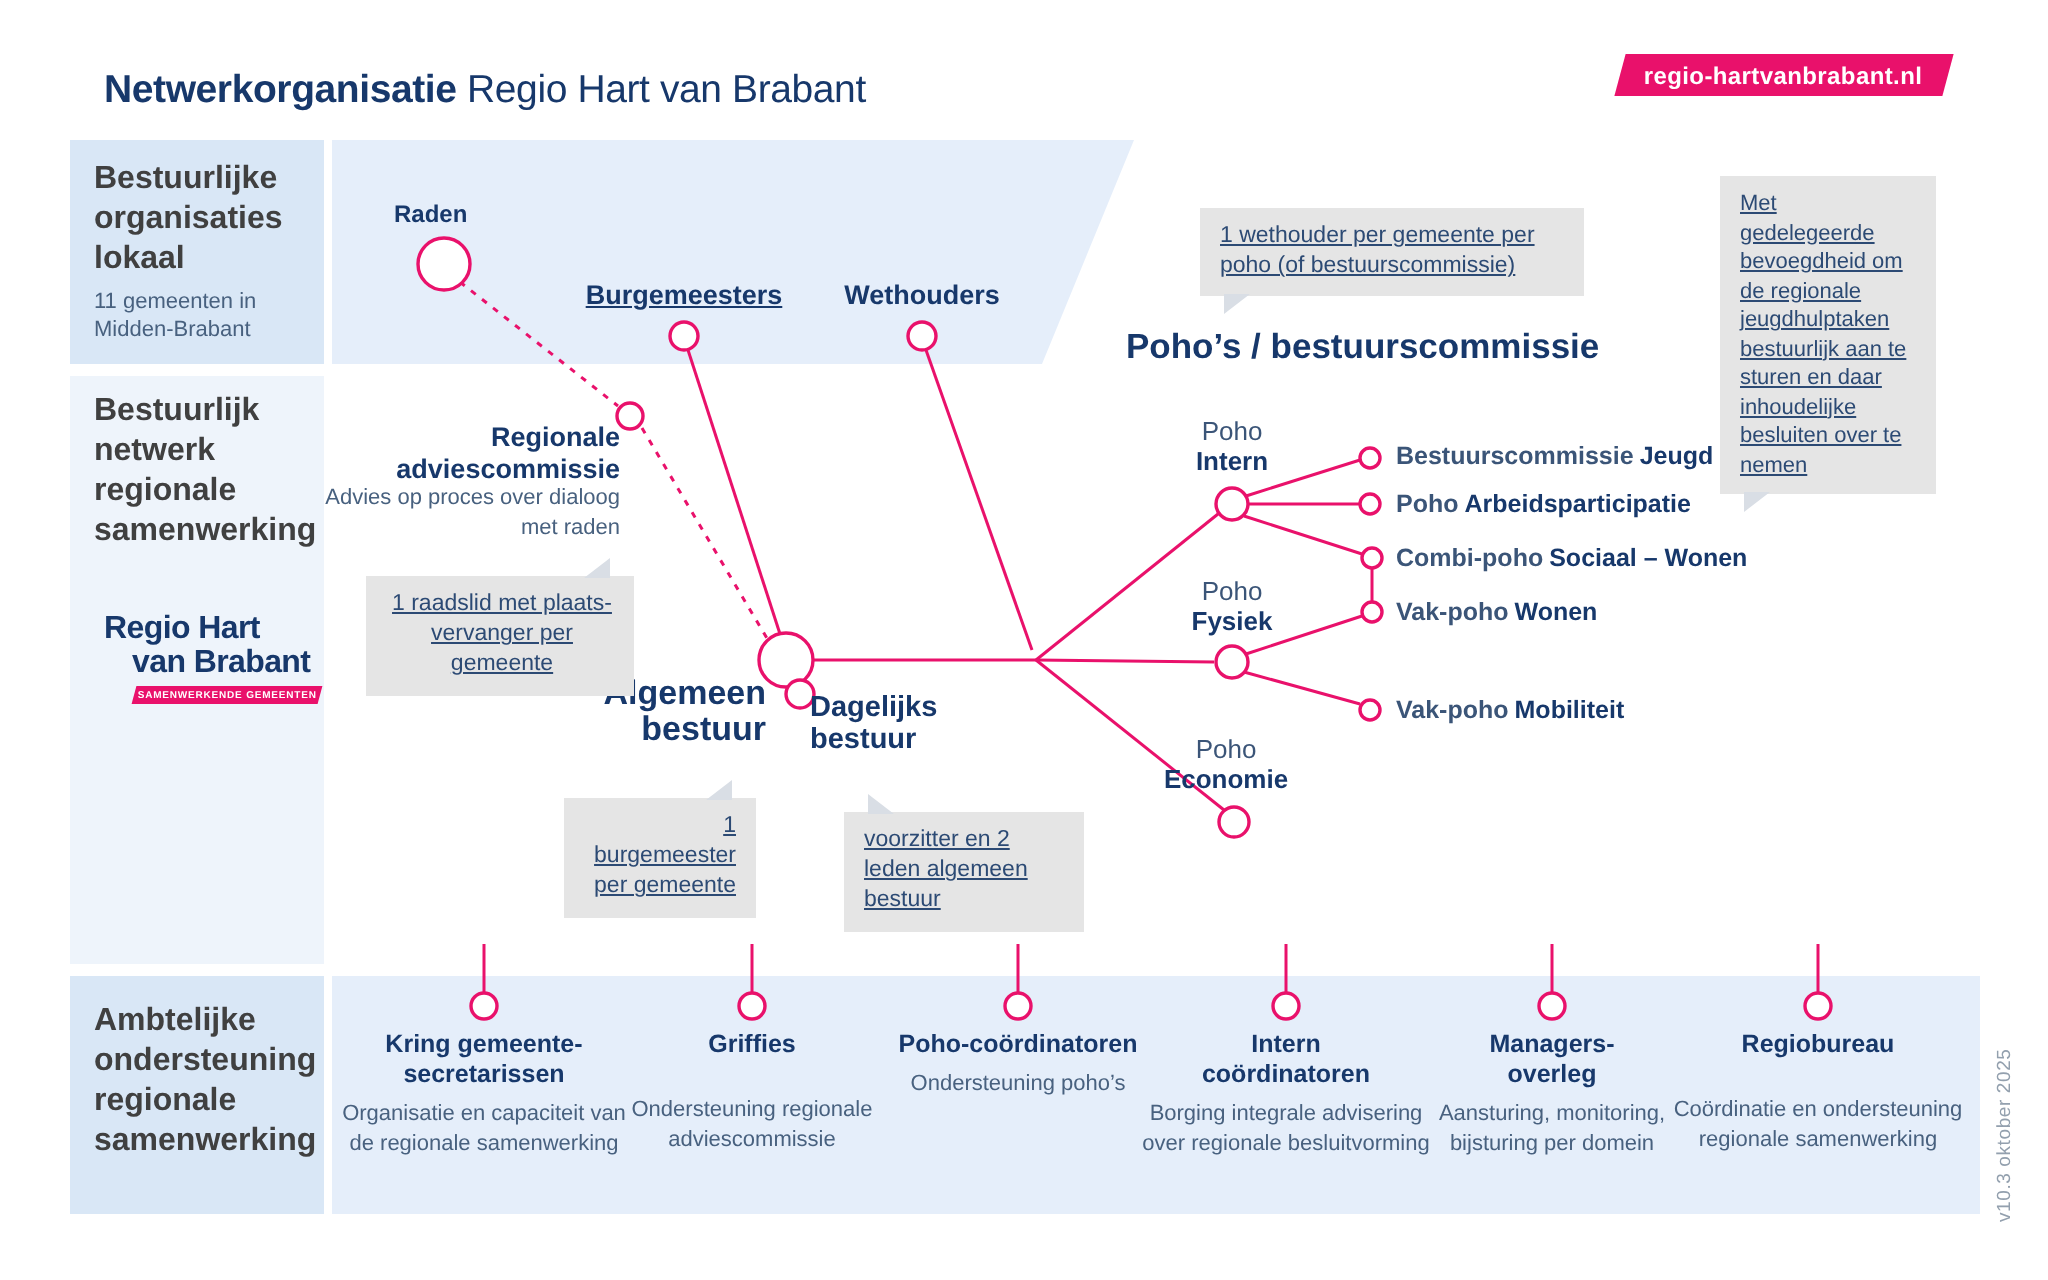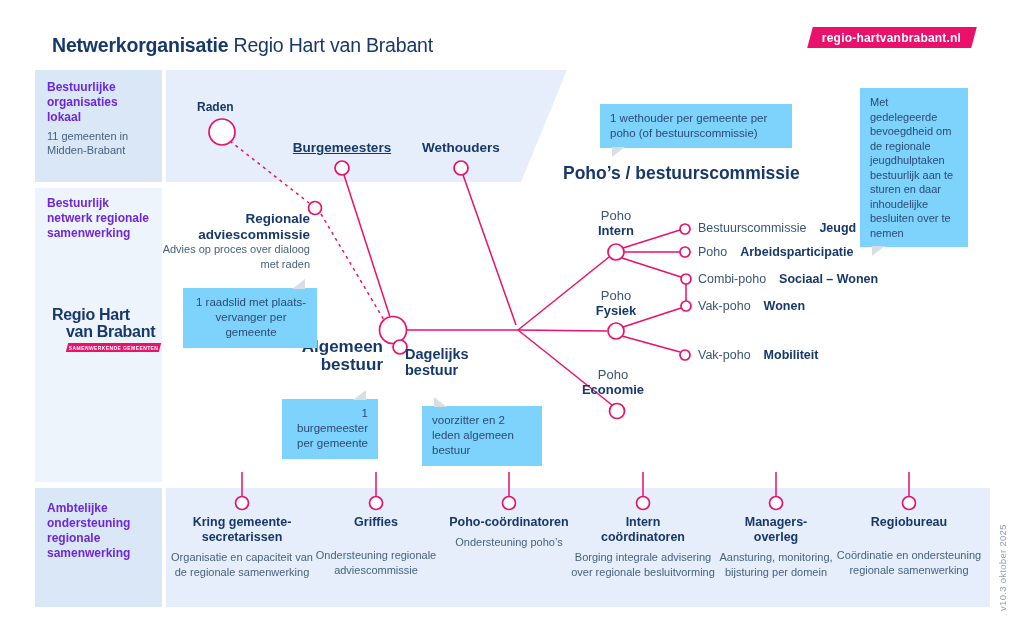--- a/index.html
+++ b/index.html
@@ -14,35 +14,35 @@
   .band-row2-side{left:35px;top:188px;width:127px;height:294px;background:#eef4fb;}
   .band-row3-side{left:35px;top:488px;width:127px;height:119px;background:#d9e7f6;}
   .band-row3-main{left:166px;top:488px;width:824px;height:119px;background:#e5eefa;}
   svg.overlay{position:absolute;left:0;top:0;z-index:1;pointer-events:none;}
   .lbl{position:absolute;z-index:2;}
   .title{left:52px;top:34px;font-size:19.5px;letter-spacing:-0.2px;}
   .title b{font-weight:700;}
   .ribbon{position:absolute;left:810px;top:27px;width:164px;height:21px;background:#e9116b;
     transform:skewX(-15deg);z-index:2;display:flex;align-items:center;justify-content:center;}
   .ribbon span{transform:skewX(15deg);color:#fff;font-size:12px;font-weight:700;letter-spacing:0.2px;}
-  .side-title{font-size:12px;font-weight:700;line-height:1.25;color:#6d28d9;}
+  .side-title{font-size:16px;font-weight:700;line-height:1.25;color:#404040;}
   .side-sub{font-size:11px;line-height:1.3;color:#48617f;margin-top:4px;font-weight:400;}
   .node-big{font-size:12px;font-weight:700;}
   .node-med{font-size:13.5px;font-weight:700;}
   .pohos-header{font-size:17.5px;font-weight:700;}
   .ab{font-size:17px;font-weight:700;line-height:1.08;text-align:right;}
   .db{font-size:14.5px;font-weight:700;line-height:1.12;}
   .poho-stack{text-align:center;font-size:13px;line-height:1.18;}
   .poho-stack .pfx{display:block;font-weight:400;color:#3b5578;}
   .poho-stack .nm{display:block;font-weight:700;}
   .sub-poho{font-size:12.5px;white-space:nowrap;}
-  .sub-poho .pfx{font-weight:400;color:#3b5578;margin-right:13px;}
+  .sub-poho .pfx{font-weight:700;color:#3b5578;margin-right:3px;}
   .sub-poho .nm{font-weight:700;}
-  .callout{position:absolute;z-index:2;background:#7dd3fc;color:#2c4a74;
-    font-size:11.5px;line-height:1.32;padding:7px 10px;font-weight:400;}
+  .callout{position:absolute;z-index:2;background:#e5e5e5;color:#2c4a74;
+    font-size:11.5px;line-height:1.32;padding:7px 10px;font-weight:400;text-decoration:underline;}
   .callout:after{content:"";position:absolute;width:0;height:0;}
   .tail-bl:after{left:12px;bottom:-9px;border-top:10px solid #d9dee5;border-right:13px solid transparent;}
   .tail-tr:after{right:12px;top:-9px;border-bottom:10px solid #d9dee5;border-left:13px solid transparent;}
   .tail-tl:after{left:12px;top:-9px;border-bottom:10px solid #d9dee5;border-right:13px solid transparent;}
   .advies{width:162px;text-align:right;}
   .advies .t{font-size:13.5px;font-weight:700;line-height:1.15;}
   .advies .s{font-size:11px;color:#48617f;line-height:1.35;margin-top:0;}
   .bgroup{position:absolute;z-index:2;text-align:center;}
   .bgroup .t{font-size:12.5px;font-weight:700;line-height:1.2;color:#17386b;}
   .bgroup .d{font-size:11px;line-height:1.35;color:#48617f;margin-top:5px;font-weight:400;}

